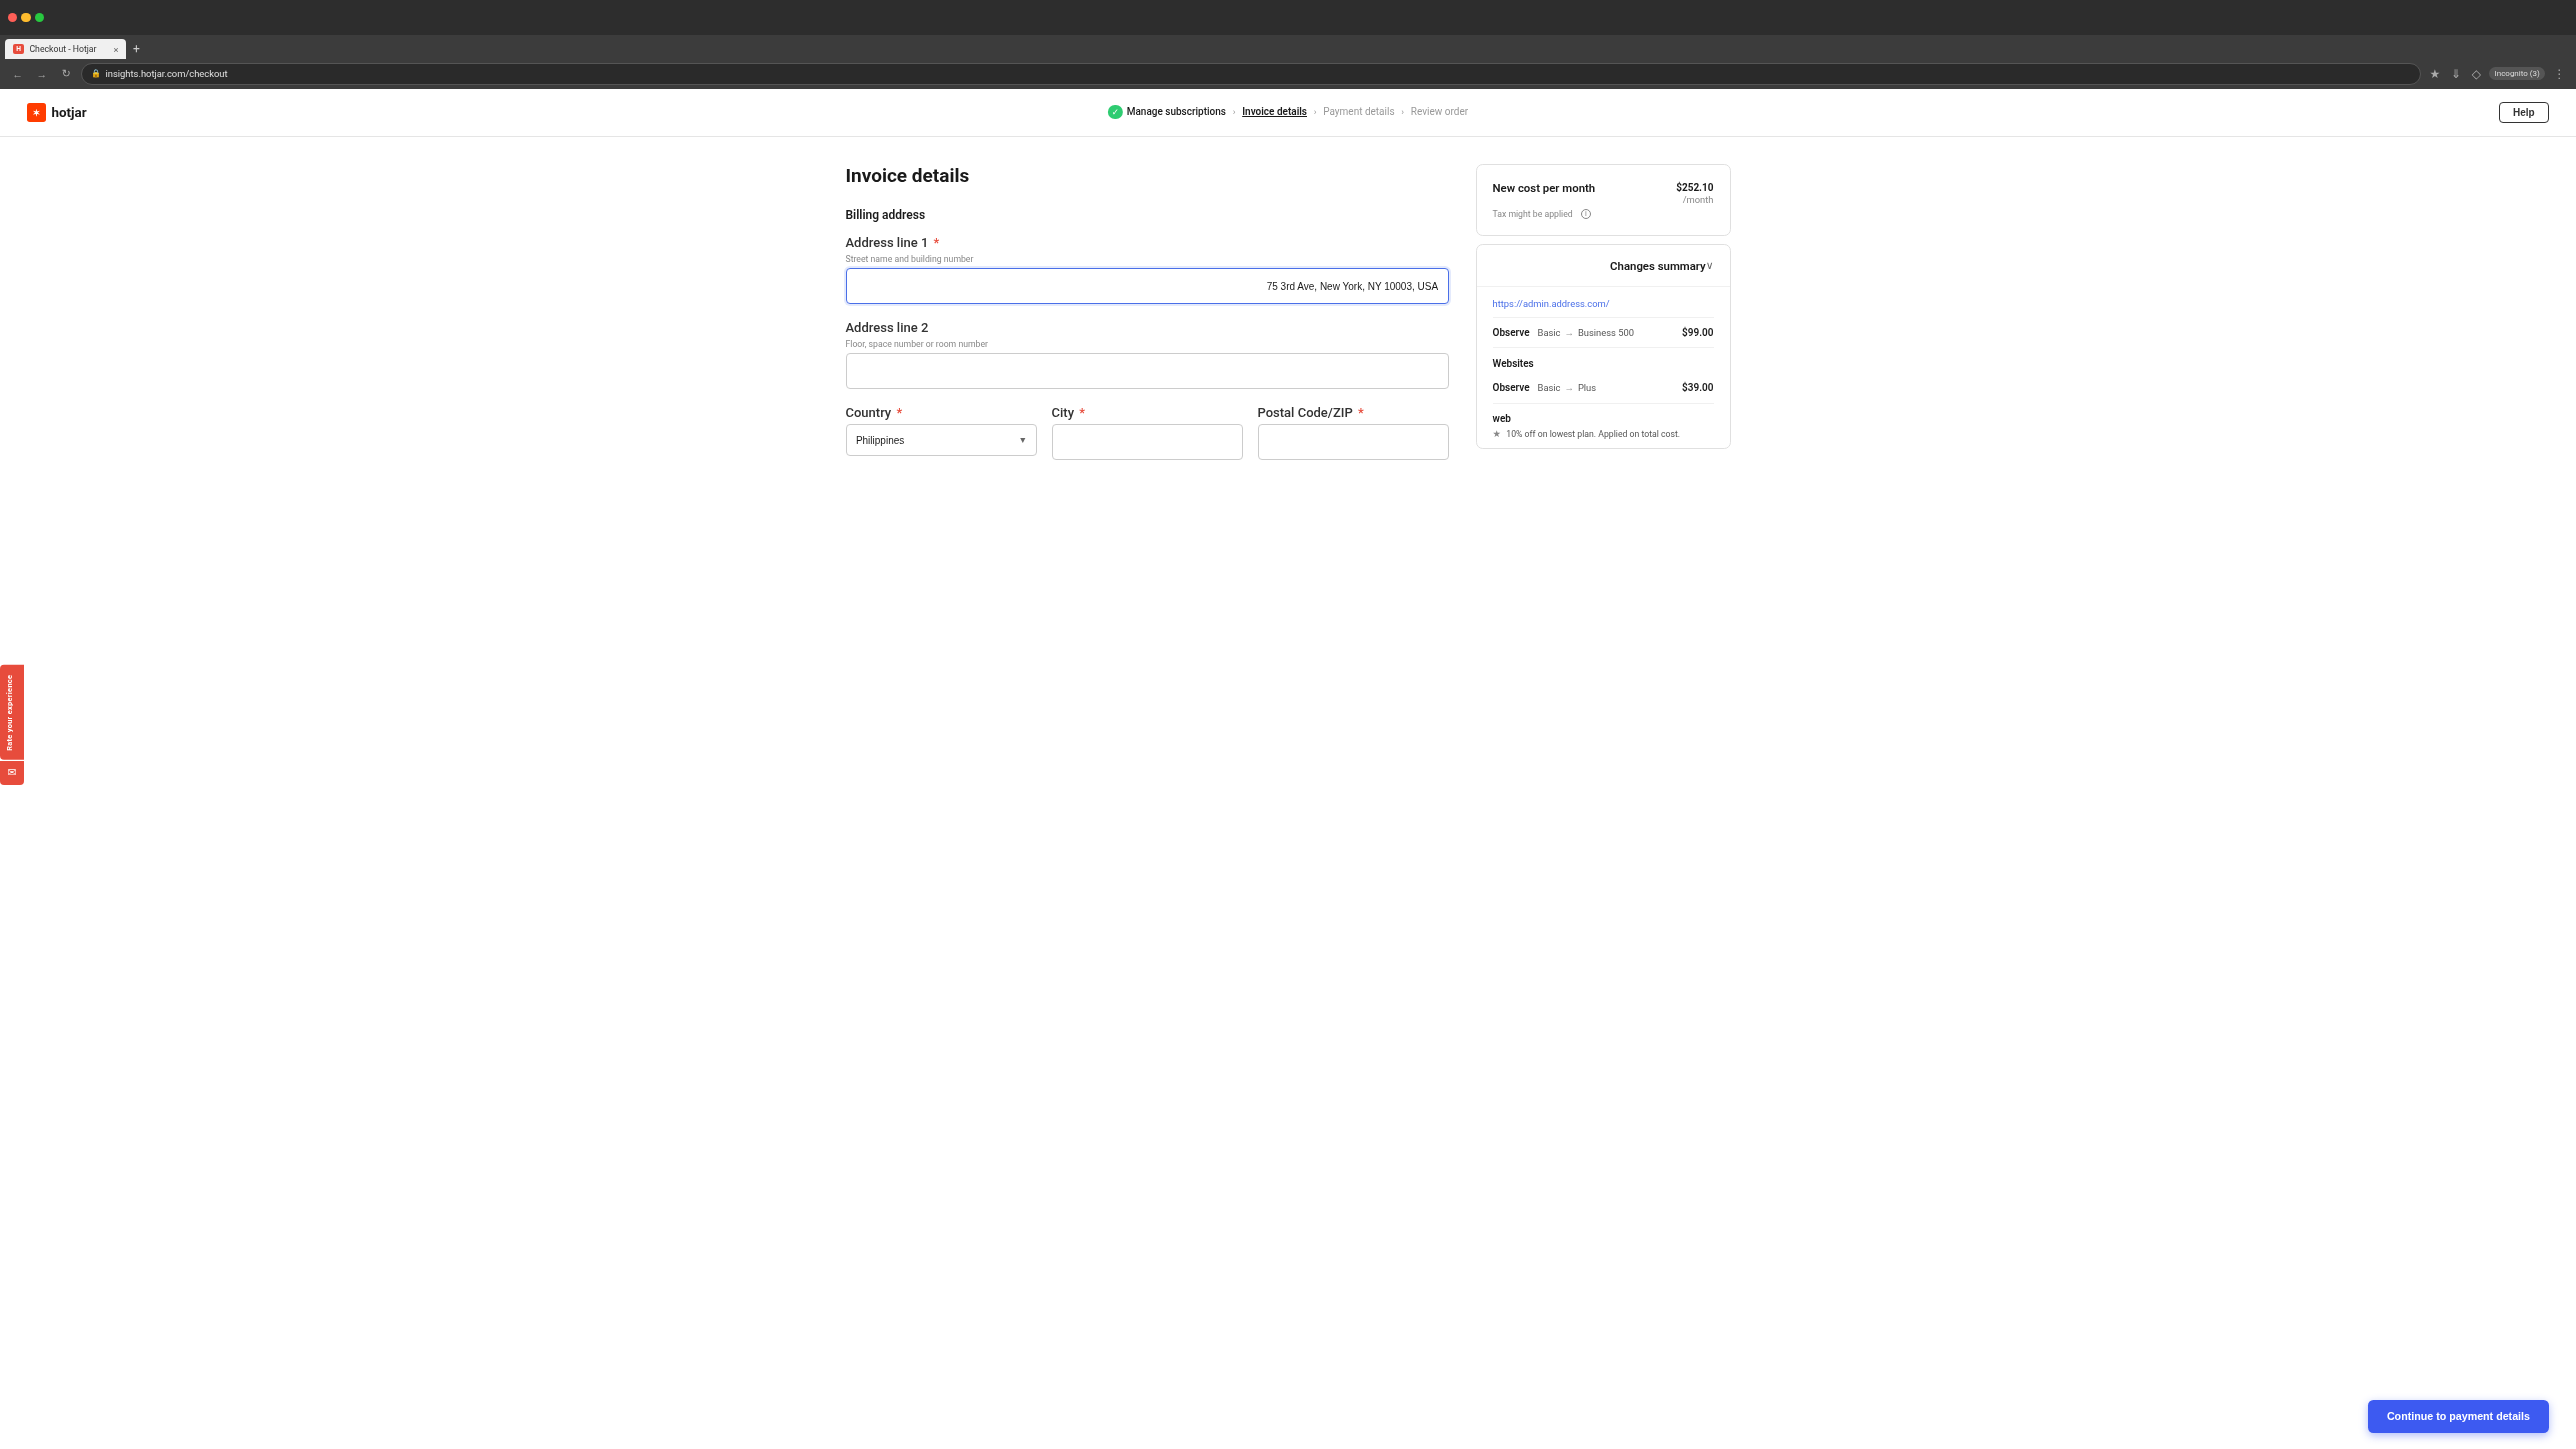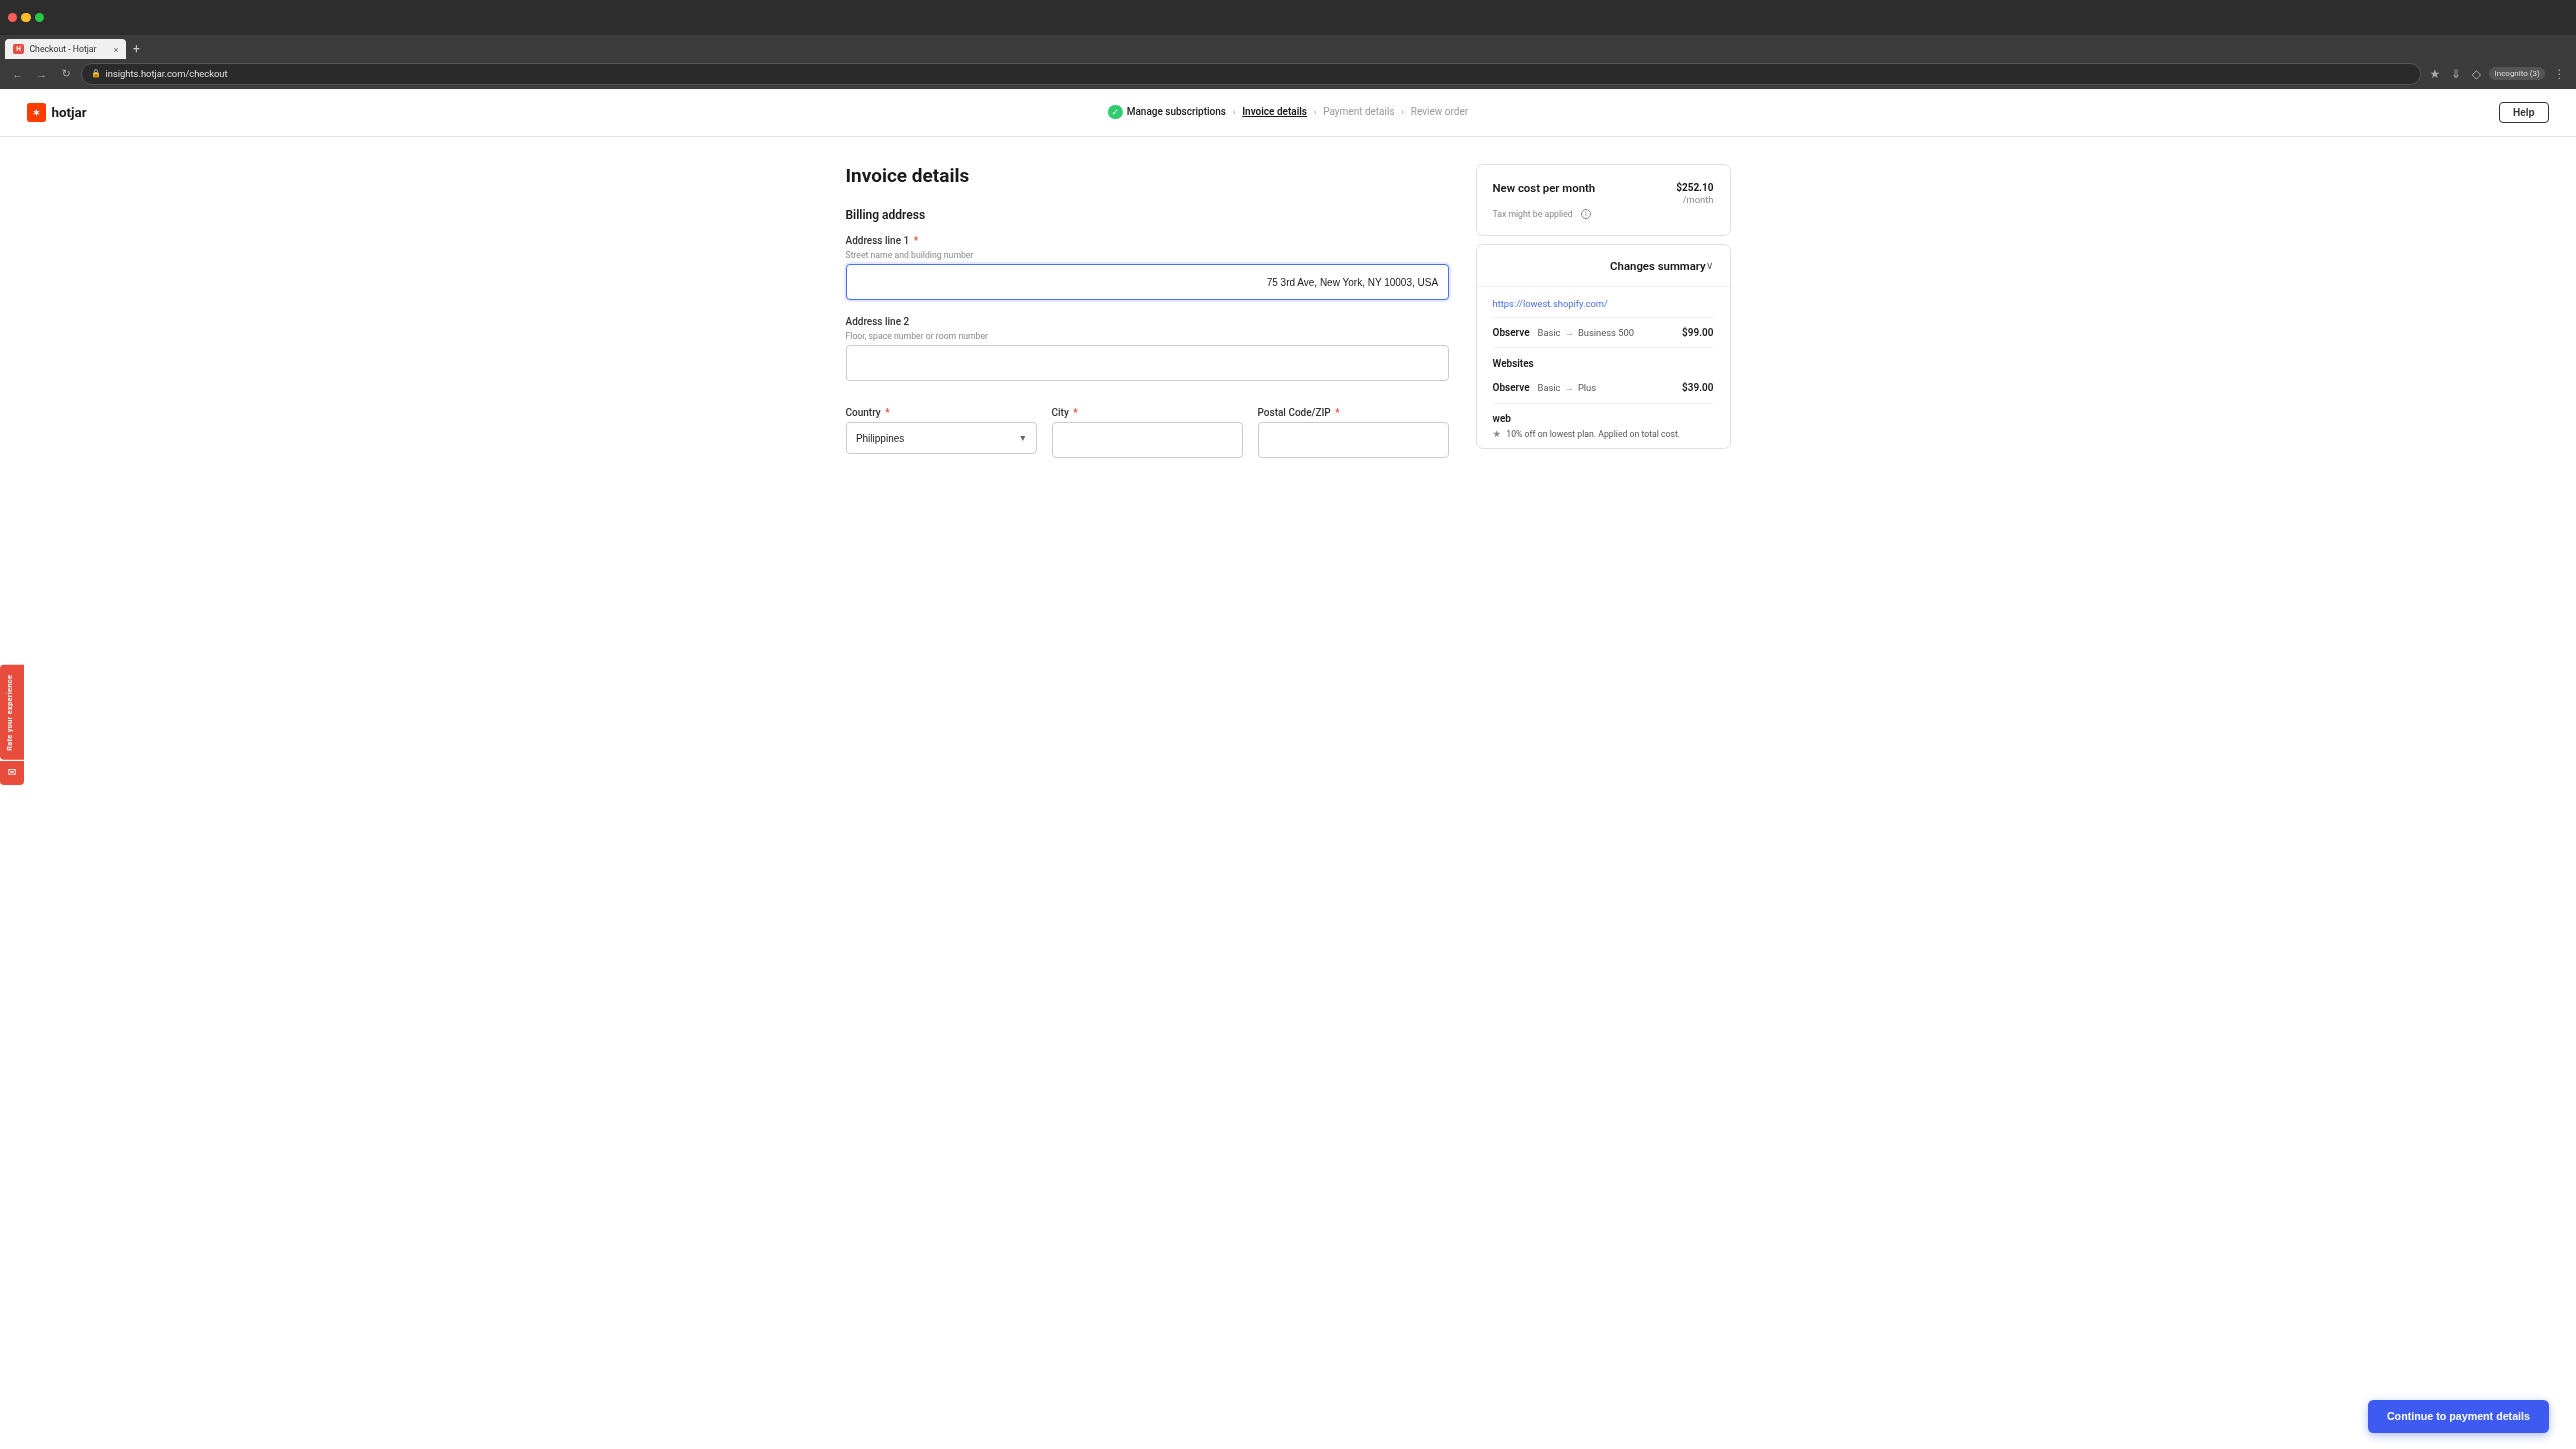--- a/index.html
+++ b/index.html
@@ -203,25 +203,24 @@
       color: #1a1a1a;
       margin-bottom: 13.4px;
     }
 
     .form-group {
       margin-bottom: 16px;
     }
 
     .form-label {
       display: block;
-      font-size: 10px;
+      font-size: 13px;
       font-weight: 500;
       color: #333;
       margin-bottom: 4px;
-      margin-top: 10px;
     }
     .required-star { color: #e74c3c; margin-left: 2px; }
 
     .form-hint {
       font-size: 8.7px;
       color: #888;
       margin-bottom: 4px;
     }
 
     .form-input {
@@ -599,21 +598,21 @@
       </div>
 
       <div class="changes-card">
         <div class="changes-header">
           <span class="changes-title">Changes summary</span>
           <span class="chevron-icon">∨</span>
         </div>
 
         <div class="changes-body">
 
-          <div class="change-site">https://lowest.shopify.com/</div>
+          <div class="change-site">https://admin.address.com/</div>
 
           <div class="change-item">
             <div class="change-item-left">
               <span class="change-product">Observe</span>
               <div class="change-arrow">
                 <span>Basic</span>
                 <span class="arrow-sep">→</span>
                 <span>Business 500</span>
               </div>
             </div>

